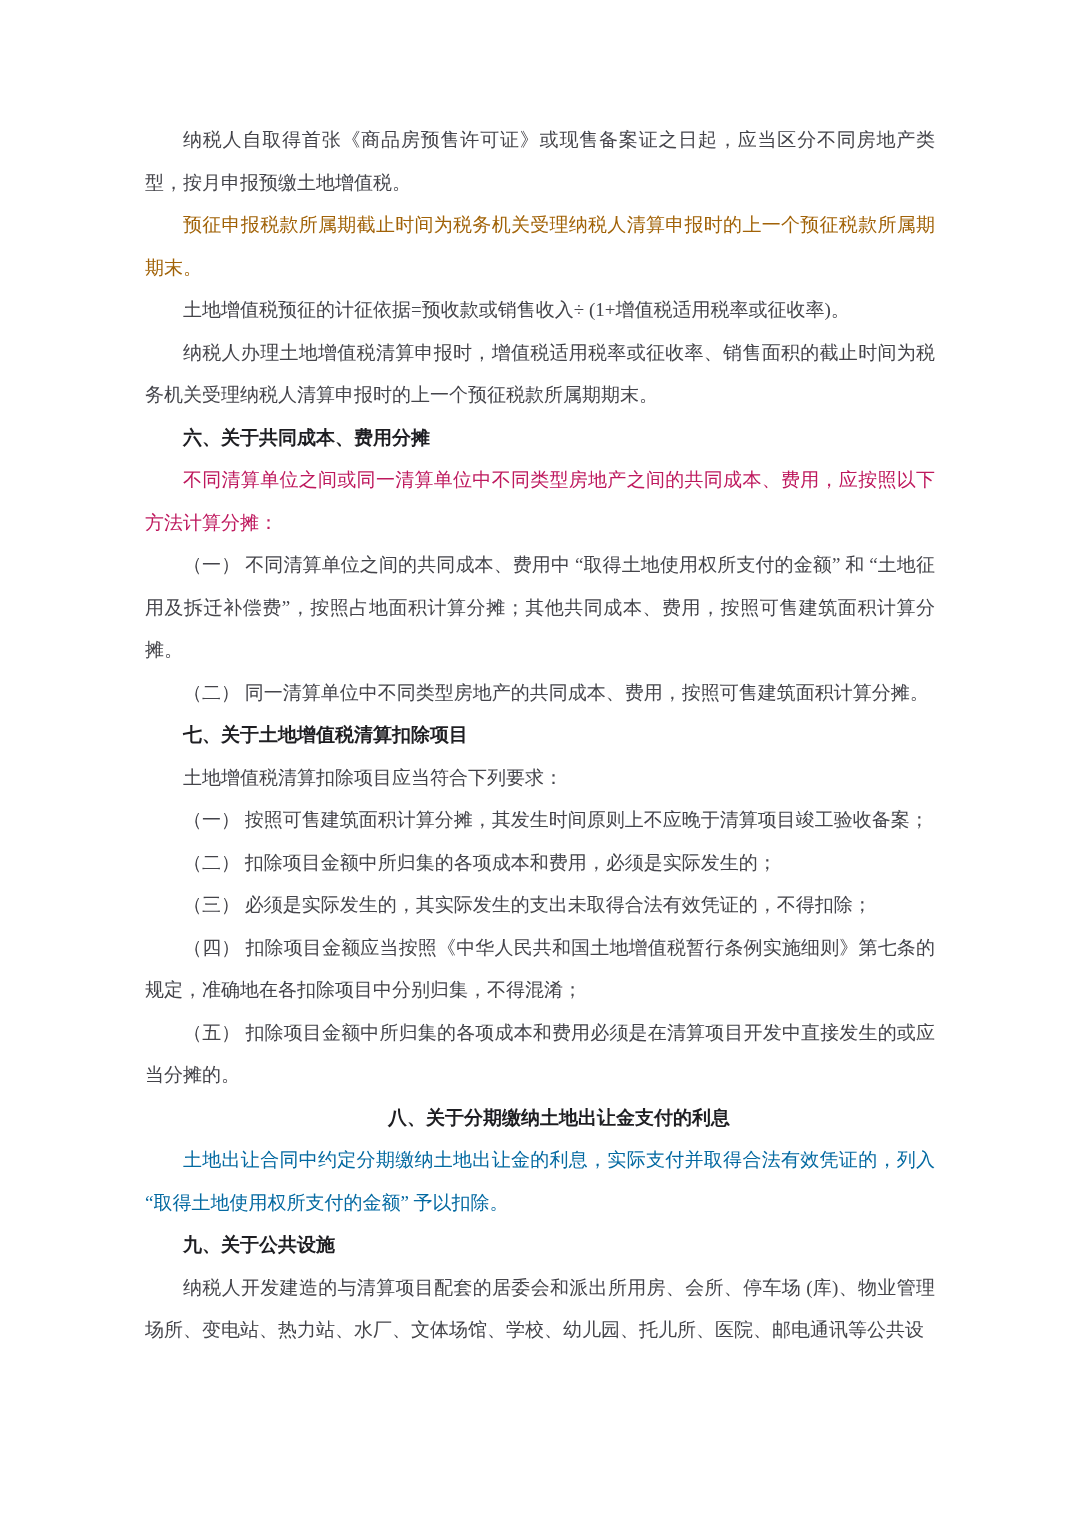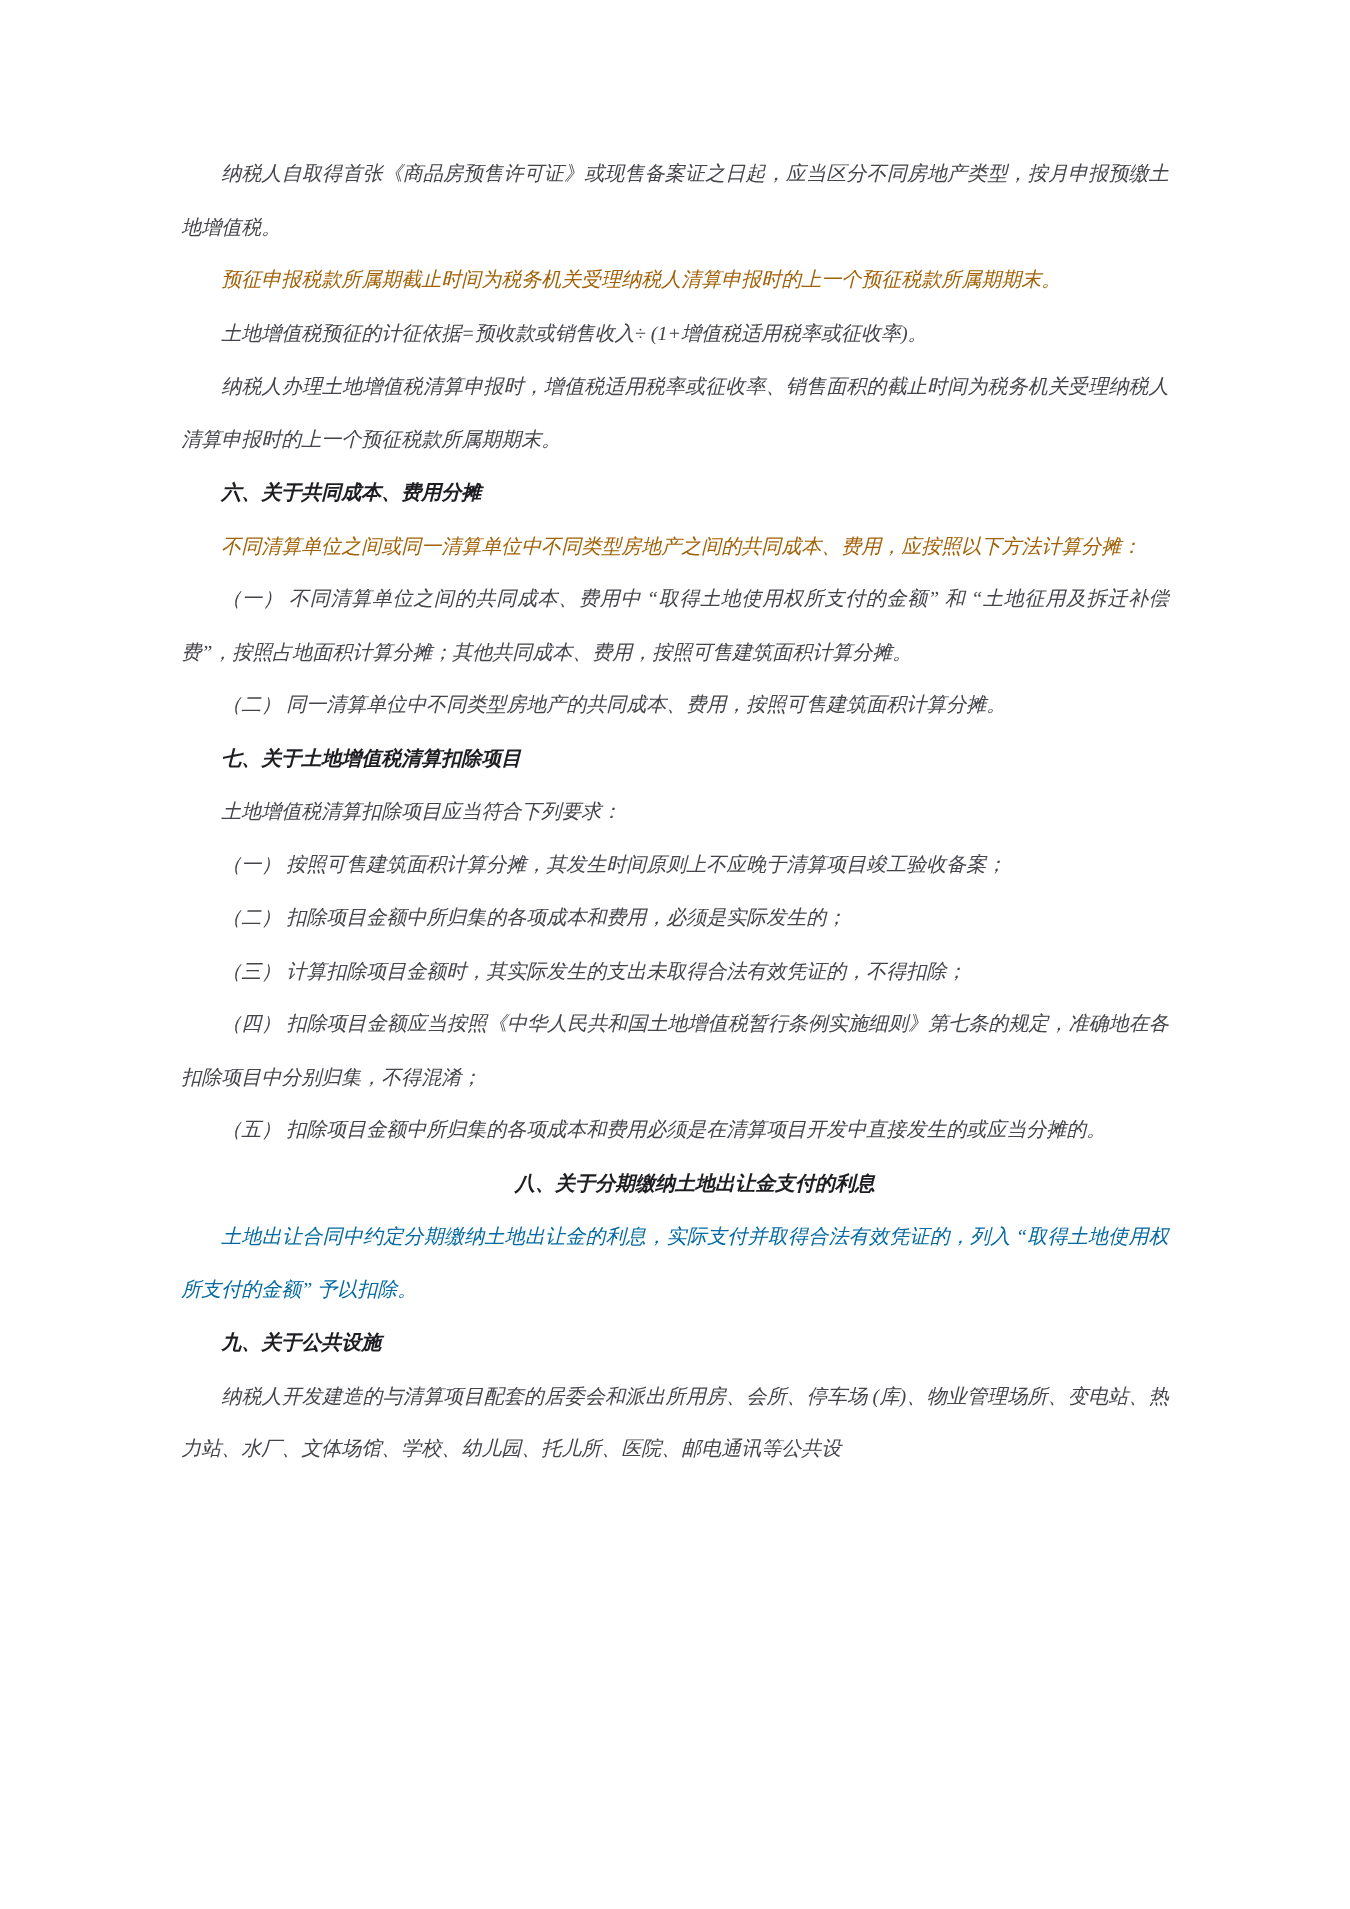--- a/index.html
+++ b/index.html
@@ -17,53 +17,52 @@
     padding: 119px 145px 0 145px;
     overflow: hidden;
     font-family: "Liberation Serif", "DejaVu Serif", serif;
   }
   .doc-body {
     width: 790px;
   }
   .para {
     margin: 0;
     padding: 0;
-    font-size: 16px;
+    font-size: 19px;
     line-height: 42.5px;
     color: #44444a;
     text-align: justify;
     text-indent: 2em;
     word-break: break-all;
     font-family: "Liberation Serif", "DejaVu Serif", serif;
-    font-style: italic;
   }
   .para.heading {
     font-weight: bold;
     color: #1e1e22;
     text-align: left;
   }
 </style>
 </head>
 <body style="background: rgb(255, 255, 255);">
 
 <div class="page">
   <div class="doc-body" id="doc-body">
       <p class="para" style="color: rgb(68, 68, 74);">纳税人自取得首张《商品房预售许可证》或现售备案证之日起，应当区分不同房地产类型，按月申报预缴土地增值税。</p>
       <p class="para" style="color: #a16207;">预征申报税款所属期截止时间为税务机关受理纳税人清算申报时的上一个预征税款所属期期末。</p>
       <p class="para" style="color: rgb(68, 68, 74);">土地增值税预征的计征依据=预收款或销售收入÷ (1+增值税适用税率或征收率)。</p>
       <p class="para" style="color: rgb(68, 68, 74);">纳税人办理土地增值税清算申报时，增值税适用税率或征收率、销售面积的截止时间为税务机关受理纳税人清算申报时的上一个预征税款所属期期末。</p>
       <p class="para heading" style="color: rgb(30, 30, 34);">六、关于共同成本、费用分摊</p>
-      <p class="para" style="color: #a16207;">不同清算单位之间或同一清算单位中不同类型房地产之间的共同成本、费用，应按照以下方法计算分摊：</p>
+      <p class="para" style="color: #be185d;">不同清算单位之间或同一清算单位中不同类型房地产之间的共同成本、费用，应按照以下方法计算分摊：</p>
       <p class="para" style="color: rgb(68, 68, 74);">（一） 不同清算单位之间的共同成本、费用中 “取得土地使用权所支付的金额” 和 “土地征用及拆迁补偿费”，按照占地面积计算分摊；其他共同成本、费用，按照可售建筑面积计算分摊。</p>
       <p class="para" style="color: rgb(68, 68, 74);">（二） 同一清算单位中不同类型房地产的共同成本、费用，按照可售建筑面积计算分摊。</p>
       <p class="para heading" style="color: rgb(30, 30, 34);">七、关于土地增值税清算扣除项目</p>
       <p class="para" style="color: rgb(68, 68, 74);">土地增值税清算扣除项目应当符合下列要求：</p>
       <p class="para" style="color: rgb(68, 68, 74);">（一） 按照可售建筑面积计算分摊，其发生时间原则上不应晚于清算项目竣工验收备案；</p>
       <p class="para" style="color: rgb(68, 68, 74);">（二） 扣除项目金额中所归集的各项成本和费用，必须是实际发生的；</p>
-      <p class="para" style="color: rgb(68, 68, 74);">（三） 计算扣除项目金额时，其实际发生的支出未取得合法有效凭证的，不得扣除；</p>
+      <p class="para" style="color: rgb(68, 68, 74);">（三） 必须是实际发生的，其实际发生的支出未取得合法有效凭证的，不得扣除；</p>
       <p class="para" style="color: rgb(68, 68, 74);">（四） 扣除项目金额应当按照《中华人民共和国土地增值税暂行条例实施细则》第七条的规定，准确地在各扣除项目中分别归集，不得混淆；</p>
       <p class="para" style="color: rgb(68, 68, 74);">（五） 扣除项目金额中所归集的各项成本和费用必须是在清算项目开发中直接发生的或应当分摊的。</p>
       <p class="para heading" style="color: rgb(30, 30, 34); text-align: center;">八、关于分期缴纳土地出让金支付的利息</p>
       <p class="para" style="color: #0369a1;">土地出让合同中约定分期缴纳土地出让金的利息，实际支付并取得合法有效凭证的，列入 “取得土地使用权所支付的金额” 予以扣除。</p>
       <p class="para heading" style="color: rgb(30, 30, 34);">九、关于公共设施</p>
       <p class="para" style="color: rgb(68, 68, 74);">纳税人开发建造的与清算项目配套的居委会和派出所用房、会所、停车场 (库)、物业管理场所、变电站、热力站、水厂、文体场馆、学校、幼儿园、托儿所、医院、邮电通讯等公共设</p>
     </div>
 </div>
 
 </body></html>

